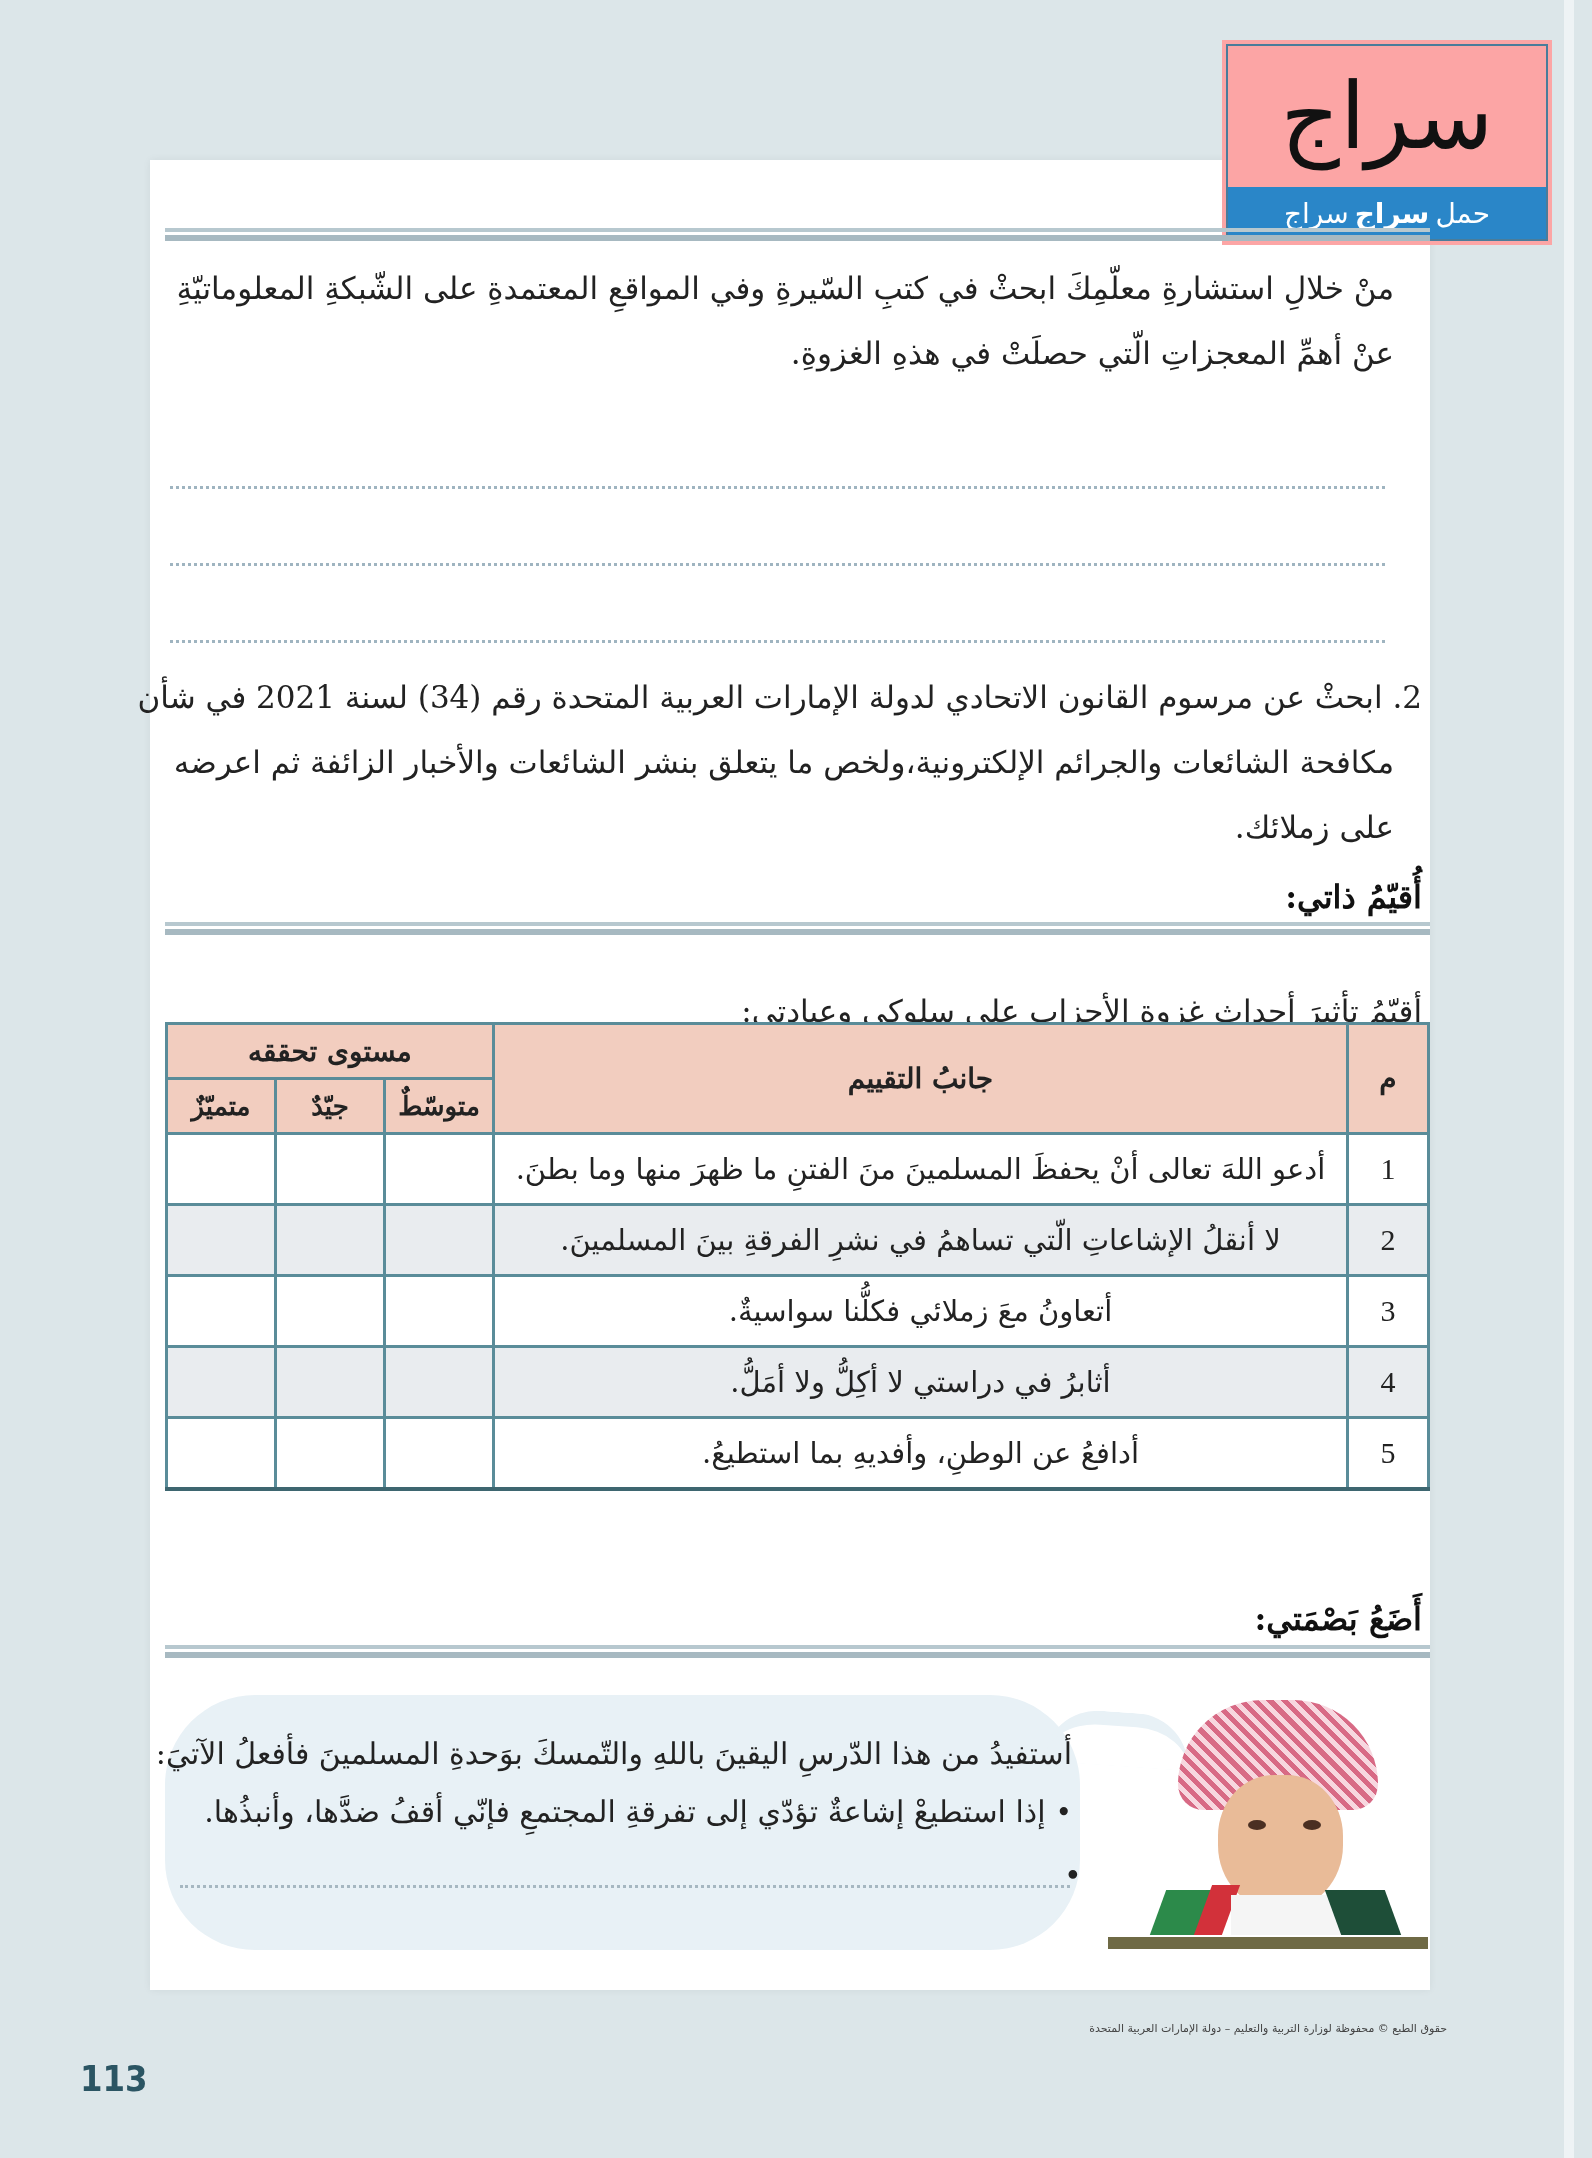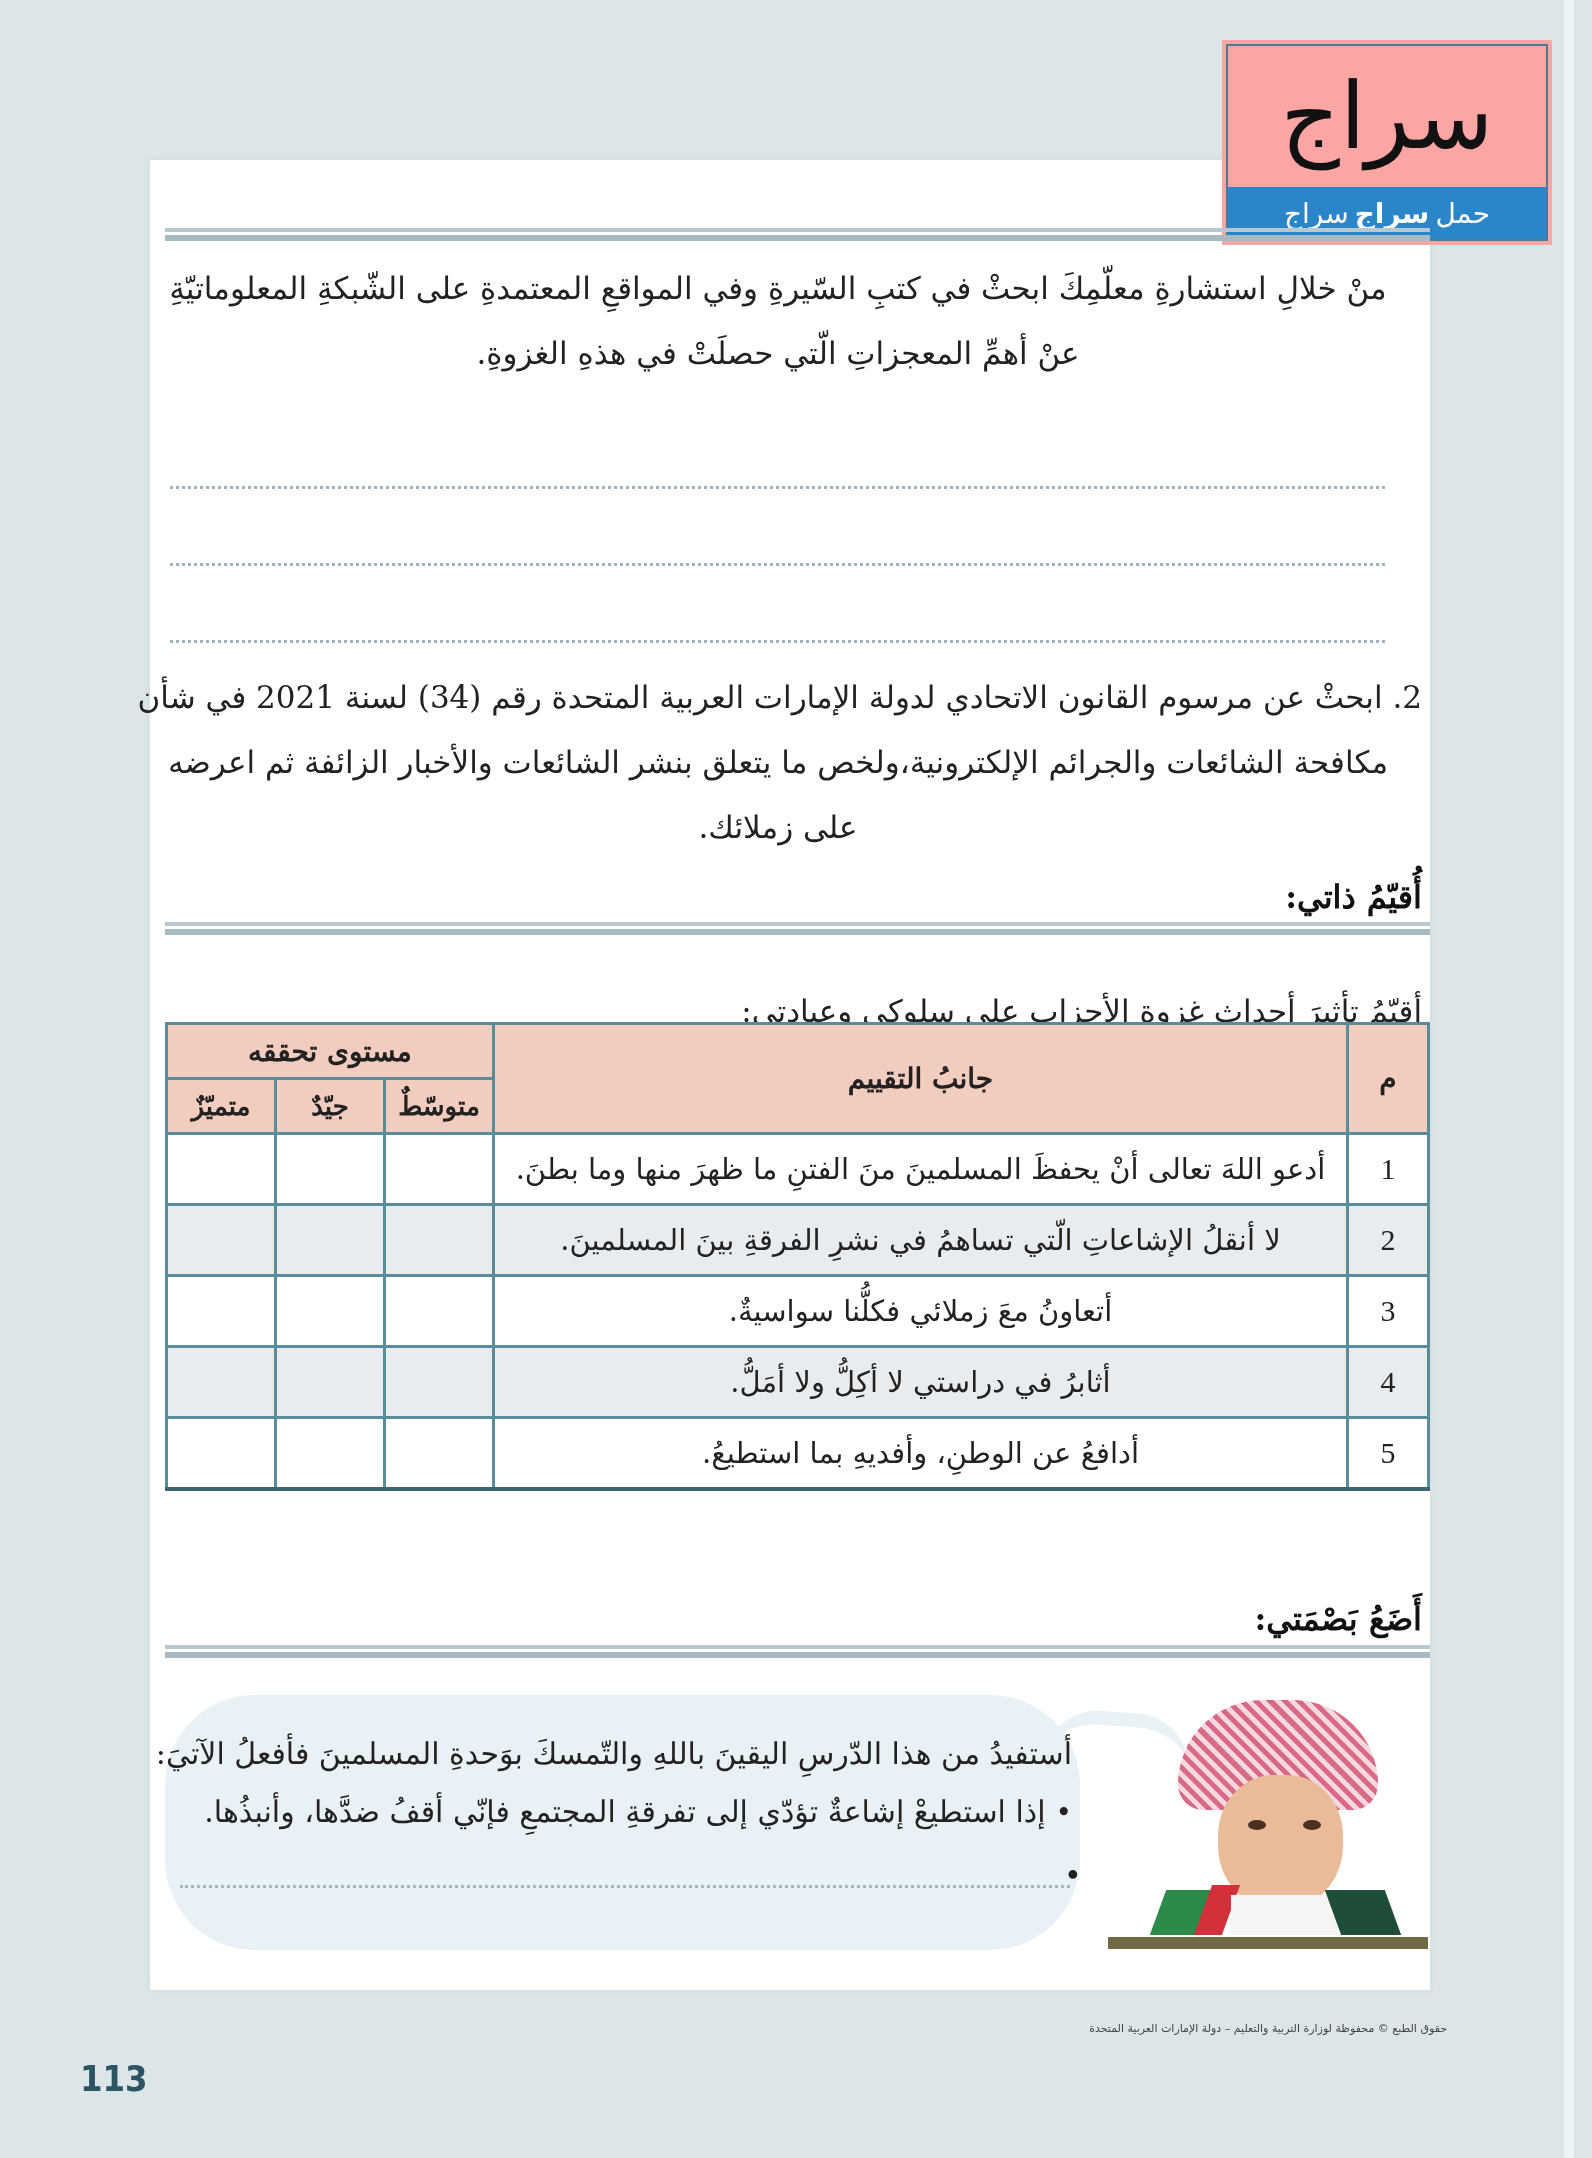--- a/index.html
+++ b/index.html
@@ -47,21 +47,21 @@
   }
   .divider::before { top: 0; height: 4px; background: #b7c8cf; }
   .divider::after { top: 7px; height: 6px; }
 
   .para {
     position: absolute; right: 170px; width: 1260px;
     font-family: "DejaVu Serif", serif; font-size: 31px; line-height: 65px;
     text-align: right; color: #222;
   }
   .para .line { display: block; white-space: nowrap; }
-  .para .indent { padding-right: 28px; text-align: center; }
+  .para .indent { padding-right: 28px; }
 
   .dotline {
     position: absolute; left: 170px; width: 1215px; height: 0;
     border-top: 3px dotted #9fb4c0;
   }
 
   .heading {
     position: absolute; right: 170px; font-family: "DejaVu Serif", serif;
     font-weight: bold; font-size: 32px; color: #111;
   }

